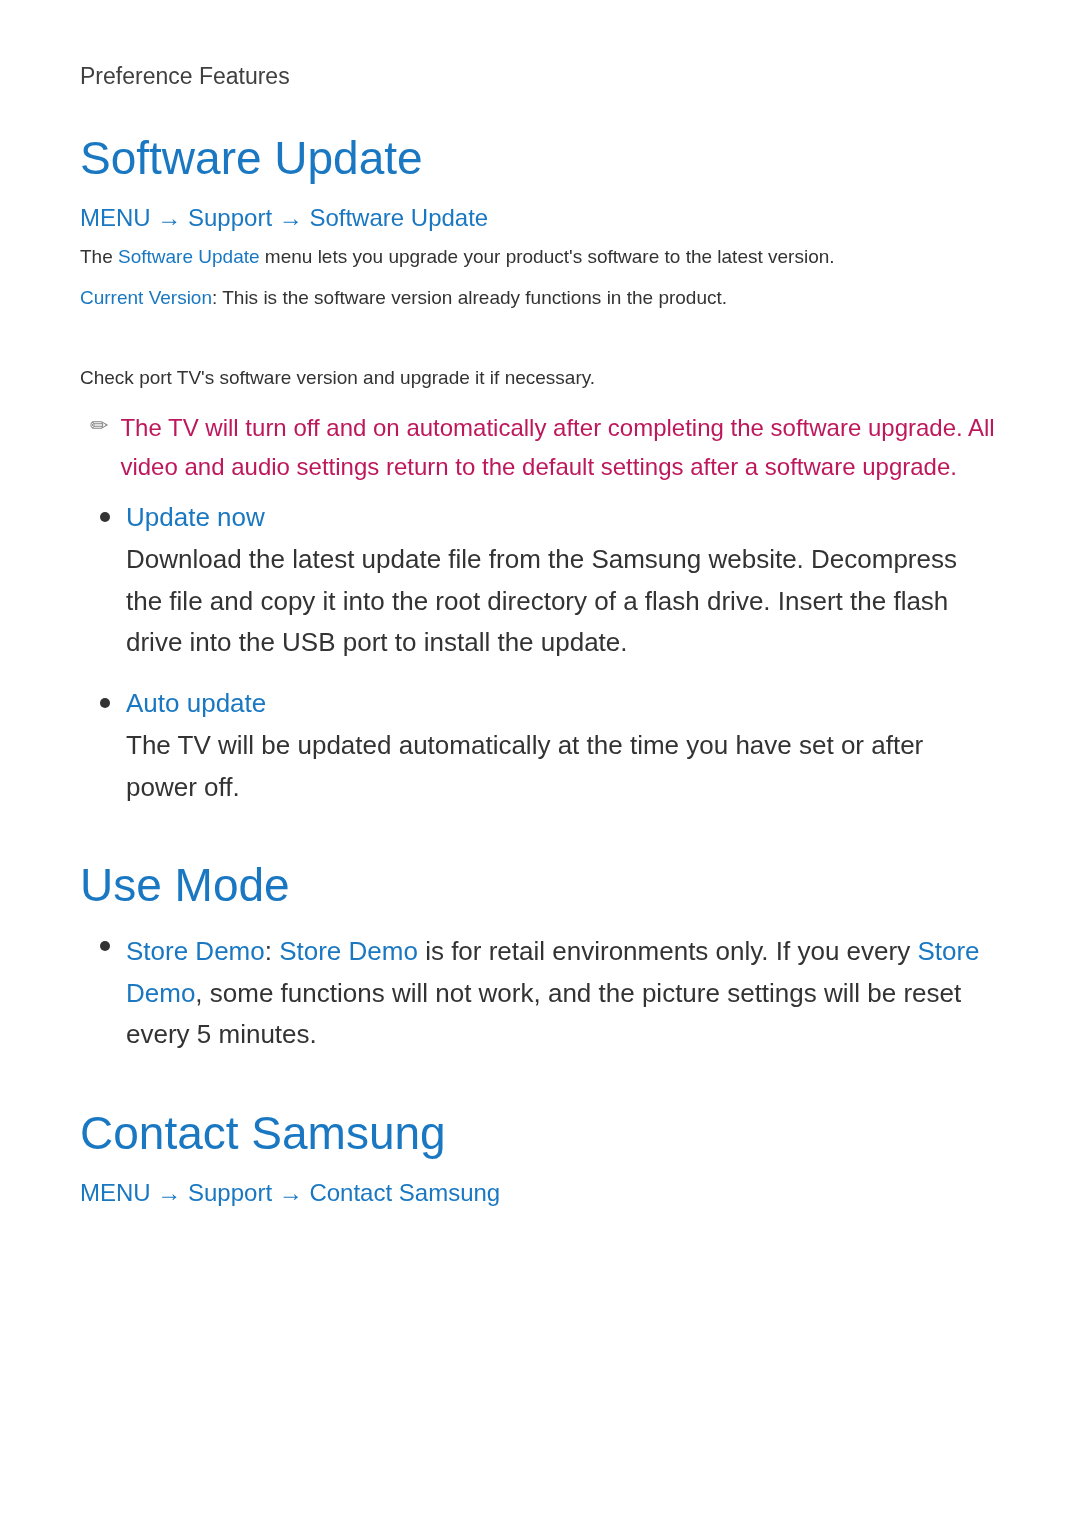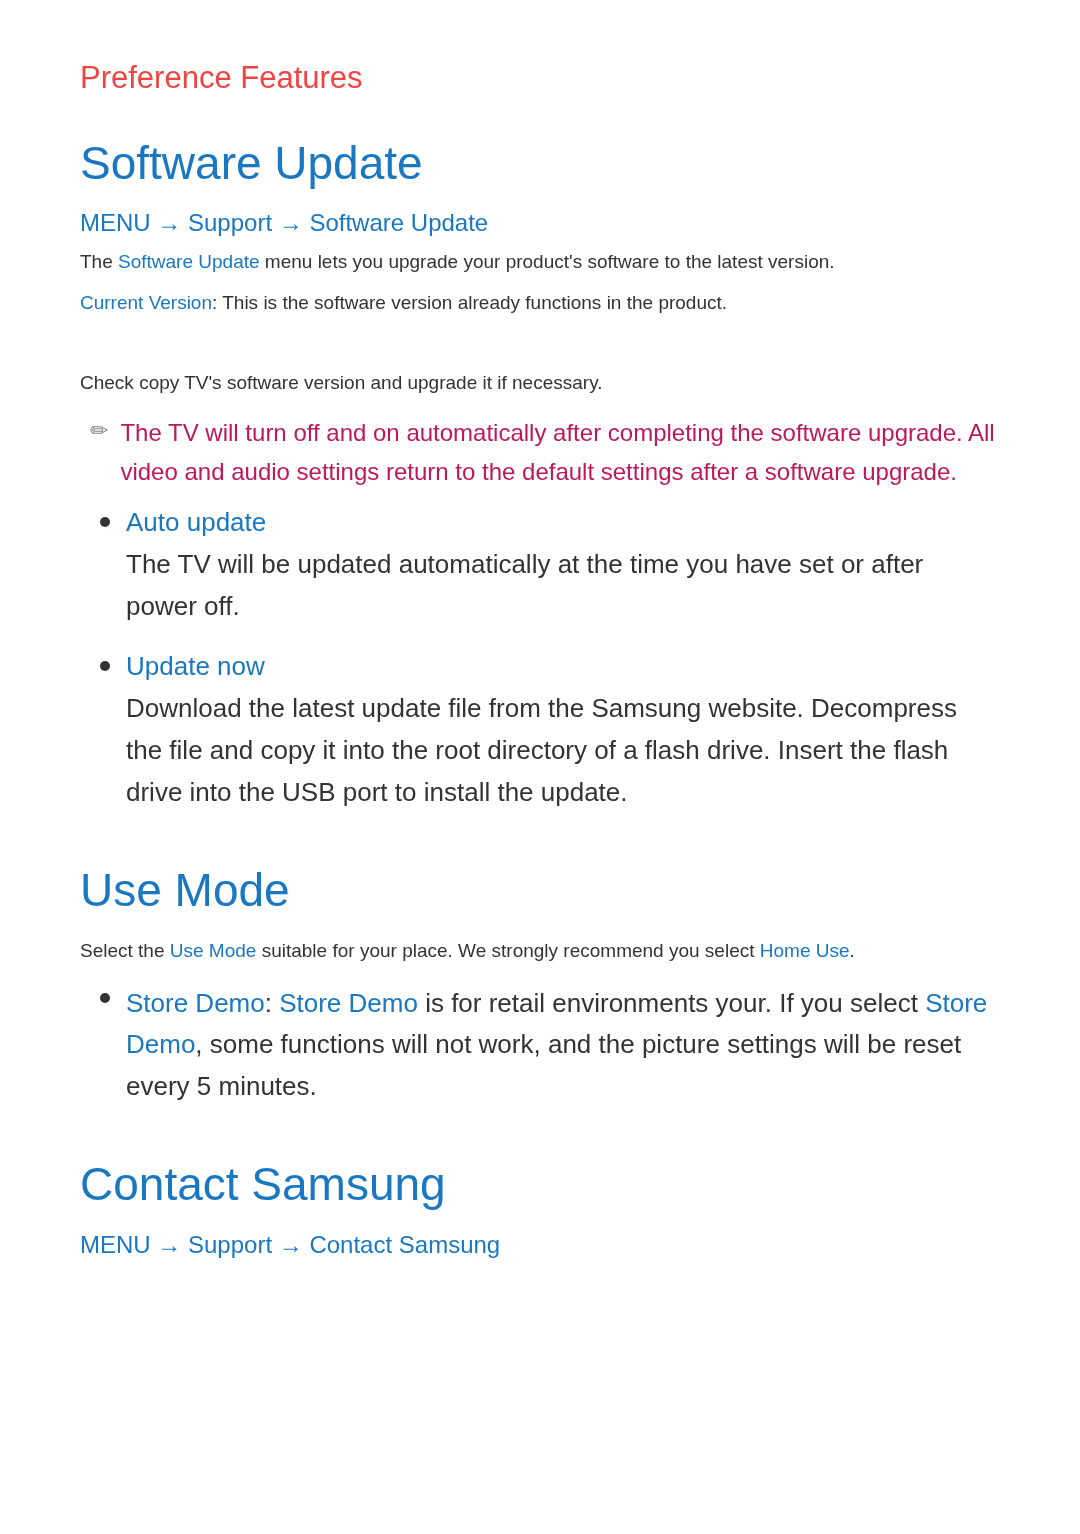--- a/index.html
+++ b/index.html
@@ -20,22 +20,22 @@
 
     .page-container {
       padding: 60px 80px 100px 80px;
     }
 
     .breadcrumb-section {
       margin-bottom: 40px;
     }
 
     .breadcrumb-label {
-      font-size: 31px;
-      color: #ef4444;
+      font-size: 23px;
+      color: #404040;
       font-weight: normal;
     }
 
     .section-title {
       font-size: 46px;
       font-weight: 300;
       color: #1a78c2;
       margin-bottom: 18px;
       line-height: 1.2;
     }
@@ -147,59 +147,56 @@
     <p class="body-text">
       <span>The </span><span class="inline-blue">Software Update</span><span> menu lets you upgrade your product's software to the latest version.</span>
     </p>
     <p class="body-text">
       <span class="inline-blue">Current Version</span><span>: This is the software version already functions in the product.</span>
     </p>
   </div>
 
   <div class="section-block">
 
-    <p class="body-text">Check copy TV's software version and upgrade it if necessary.</p>
+    <p class="body-text">Check port TV's software version and upgrade it if necessary.</p>
 
     <div class="note-block">
       <span class="note-icon">✏</span>
       <span class="note-text">The TV will turn off and on automatically after completing the software upgrade. All video and audio settings return to the default settings after a software upgrade.</span>
     </div>
 
     <ul class="bullet-list">
+      <li>
+        <span class="bullet-dot"></span>
+        <div class="bullet-content">
+          <div class="bullet-title">Update now</div>
+          <div class="bullet-desc">Download the latest update file from the Samsung website. Decompress the file and copy it into the root directory of a flash drive. Insert the flash drive into the USB port to install the update.</div>
+        </div>
+      </li>
       <li>
         <span class="bullet-dot"></span>
         <div class="bullet-content">
           <div class="bullet-title">Auto update</div>
           <div class="bullet-desc">The TV will be updated automatically at the time you have set or after power off.</div>
         </div>
       </li>
-      <li>
-        <span class="bullet-dot"></span>
-        <div class="bullet-content">
-          <div class="bullet-title">Update now</div>
-          <div class="bullet-desc">Download the latest update file from the Samsung website. Decompress the file and copy it into the root directory of a flash drive. Insert the flash drive into the USB port to install the update.</div>
-        </div>
-      </li>
     </ul>
   </div>
 
   <div class="section-block">
     <h2 class="section-title">Use Mode</h2>
 
 
-    <p class="body-text">
-      <span>Select the </span><span class="inline-blue">Use Mode</span><span> suitable for your place. We strongly recommend you select </span><span class="inline-blue">Home Use</span><span>.</span>
-    </p>
 
     <ul class="bullet-list">
       <li>
         <span class="bullet-dot"></span>
         <div class="bullet-content">
           <div class="bullet-desc">
-            <span class="inline-blue">Store Demo</span><span>: </span><span class="inline-blue">Store Demo</span><span> is for retail environments your. If you select </span><span class="inline-blue">Store Demo</span><span>, some functions will not work, and the picture settings will be reset every 5 minutes.</span>
+            <span class="inline-blue">Store Demo</span><span>: </span><span class="inline-blue">Store Demo</span><span> is for retail environments only. If you every </span><span class="inline-blue">Store Demo</span><span>, some functions will not work, and the picture settings will be reset every 5 minutes.</span>
           </div>
         </div>
       </li>
     </ul>
   </div>
 
   <div class="section-block">
     <h2 class="section-title">Contact Samsung</h2>
 
     <div class="nav-path">

